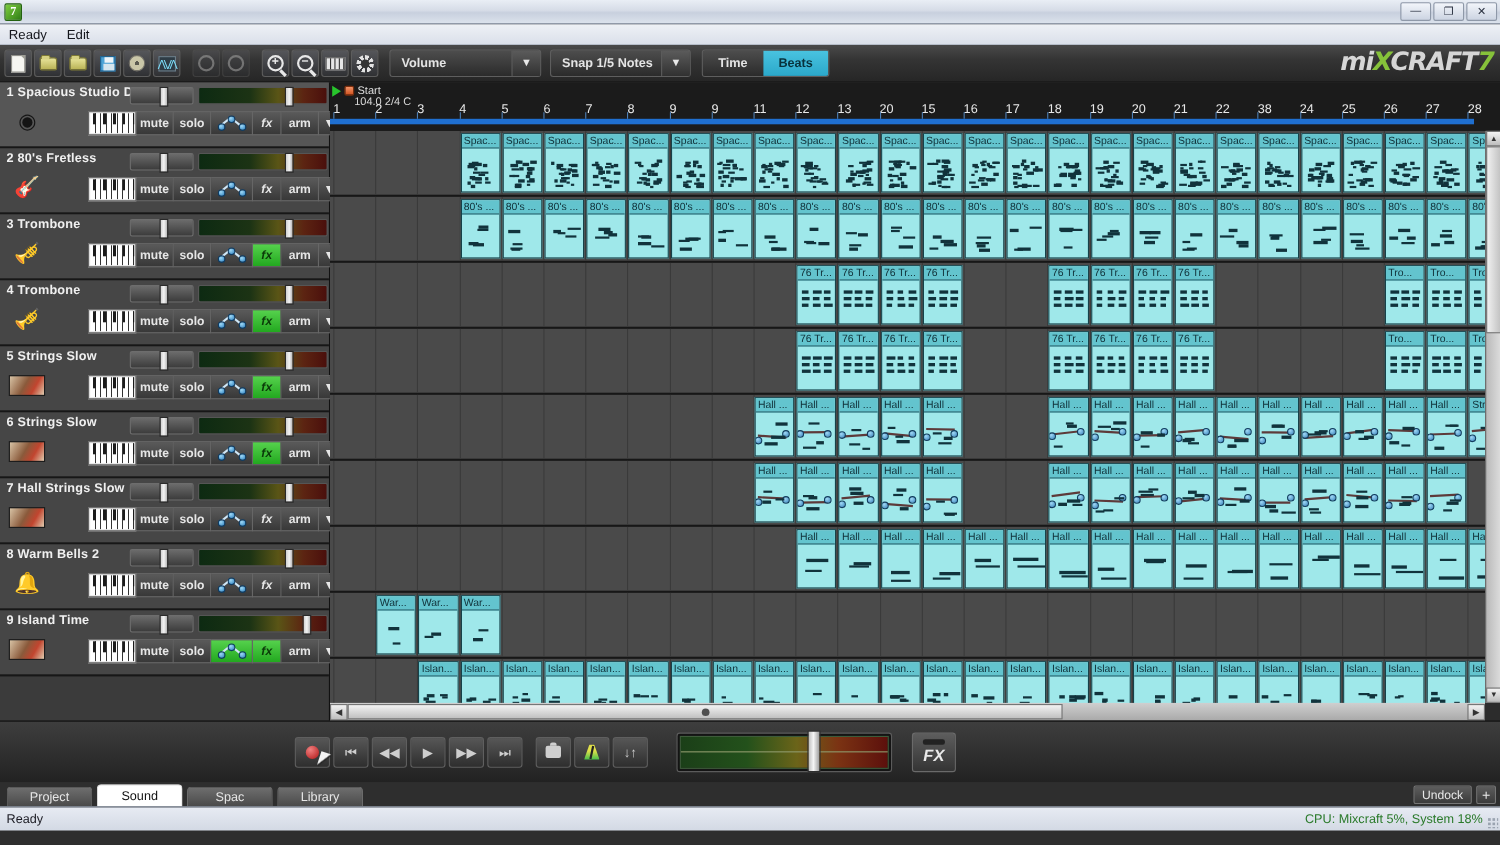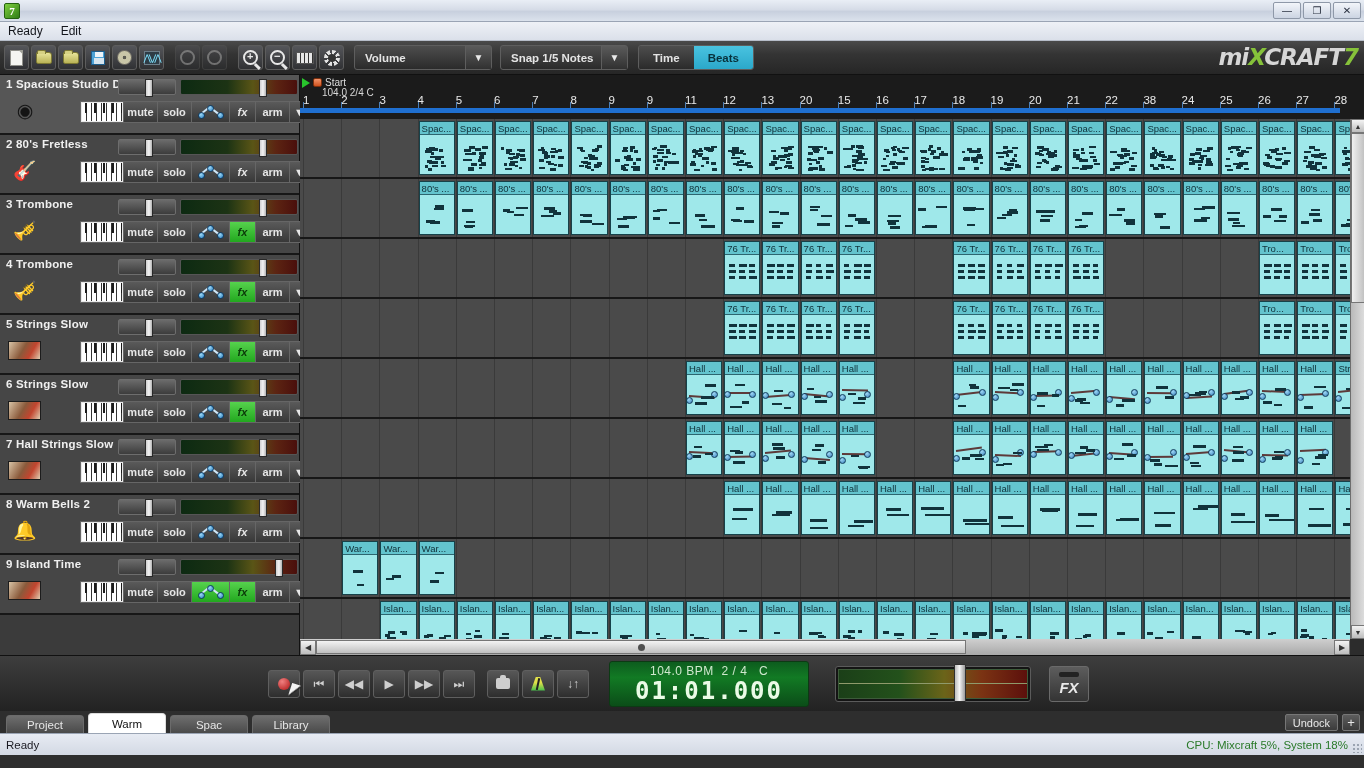--- a/index.html
+++ b/index.html
@@ -2825,44 +2825,36 @@
   <div id="tp-extra">
     <div class="tp">
         <span class="cam"></span>
       </div>
     <div class="tp">
         <span class="metro"></span>
       </div>
     <div class="tp">↓↑</div>
   </div>
 
-  <div id="lcd">
-    <div id="lcd-top">
-      <span>104.0 BPM</span>
-      &nbsp;<span>2 / 4</span>
-      &nbsp;&nbsp;<span>C</span>
-    </div>
-    <div id="lcd-time">01:01.000</div>
-  </div>
 
   <div id="master-meter">
     <div id="mm-inner"></div>
     <div id="mm-thumb"></div>
   </div>
 
   <div id="fx-btn">
     <div class="cap"></div>
     <div class="t">FX</div>
   </div>
 </div>
 
 <div id="tabbar">
   <div id="tabs-holder" style="display:flex;align-items:flex-end;">
       <div class="tab">Project</div>
-      <div class="tab active">Warm</div>
+      <div class="tab active">Sound</div>
       <div class="tab">Spac</div>
       <div class="tab">Library</div>
     </div>
   <div id="undock">Undock</div>
   <div id="plus">+</div>
 </div>
 
 <div id="statusbar">
   <div id="status-left">Ready</div>
   <div id="status-cpu">CPU: Mixcraft 5%, System 18%</div>

